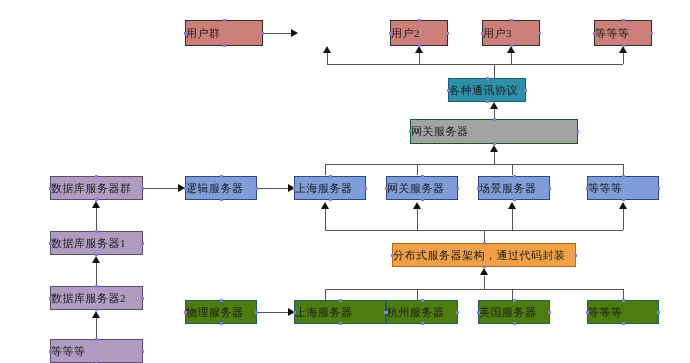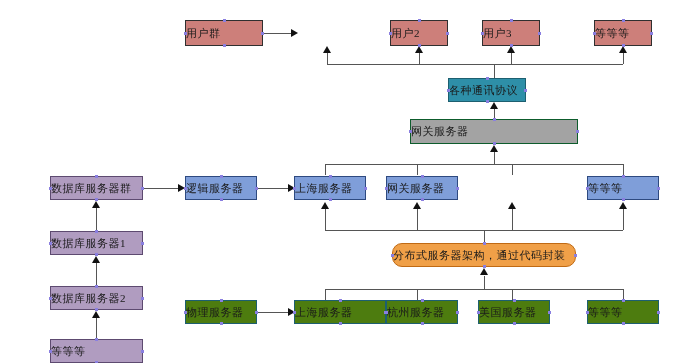--- a/index.html
+++ b/index.html
@@ -202,20 +202,29 @@
   <div class="node blue" style="left:386px; top:176px; width:72px; height:24px;">
     <span>网关服务器</span>
     <span class="handles">
       <i class="h-t"></i>
         <i class="h-b"></i>
         <i class="h-l"></i>
         <i class="h-r"></i>
     </span>
   </div>
 
+  <div class="node blue" style="left:478px; top:176px; width:72px; height:24px;">
+    <span>场景服务器</span>
+    <span class="handles">
+      <i class="h-t"></i>
+        <i class="h-b"></i>
+        <i class="h-l"></i>
+        <i class="h-r"></i>
+    </span>
+  </div>
 
   <div class="node blue" style="left:587px; top:176px; width:72px; height:24px;">
     <span>等等等</span>
     <span class="handles">
       <i class="h-t"></i>
         <i class="h-b"></i>
         <i class="h-l"></i>
         <i class="h-r"></i>
     </span>
   </div>
@@ -263,21 +272,21 @@
   <div class="node purple" style="left:50px; top:339px; width:93px; height:24px;">
     <span>等等等</span>
     <span class="handles">
       <i class="h-t"></i>
         <i class="h-b"></i>
         <i class="h-l"></i>
         <i class="h-r"></i>
     </span>
   </div>
 
-  <div class="node orange" style="left:392px; top:243px; width:184px; height:24px;border-radius:10px;">
+  <div class="node orange" style="left:392px; top:243px; width:184px; height:24px;">
     <span>分布式服务器架构，通过代码封装</span>
     <span class="handles">
       <i class="h-t"></i>
         <i class="h-b"></i>
         <i class="h-l"></i>
         <i class="h-r"></i>
     </span>
   </div>
 
   <div class="edge v" style="left:484px; top:276px; height:13px;"></div>

